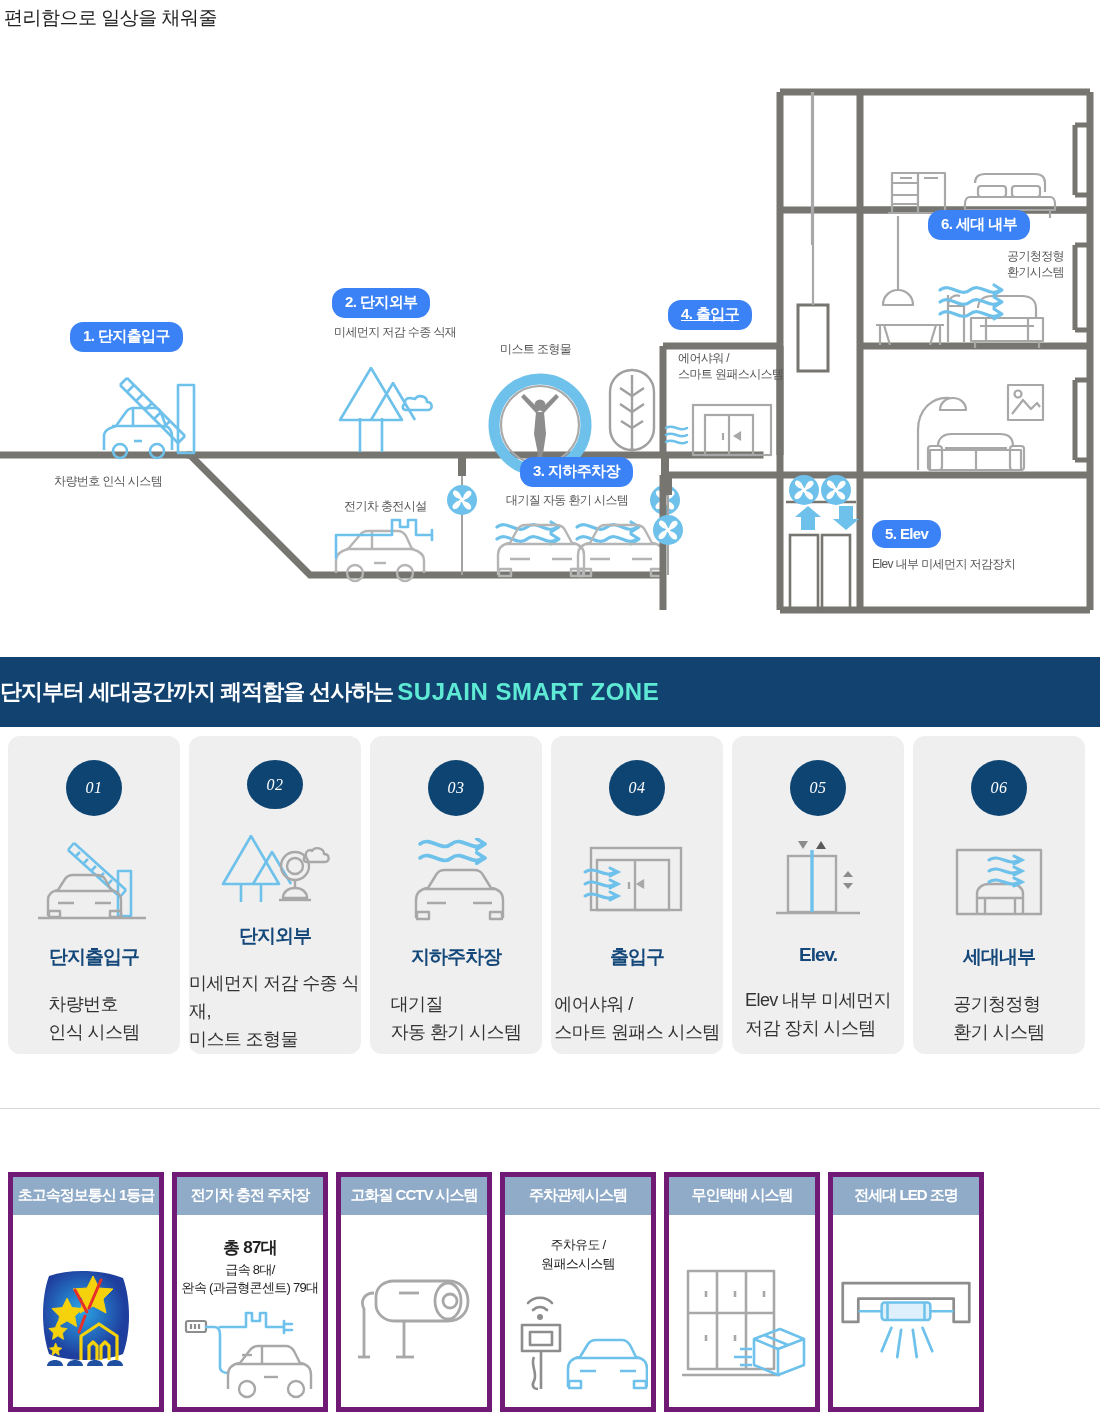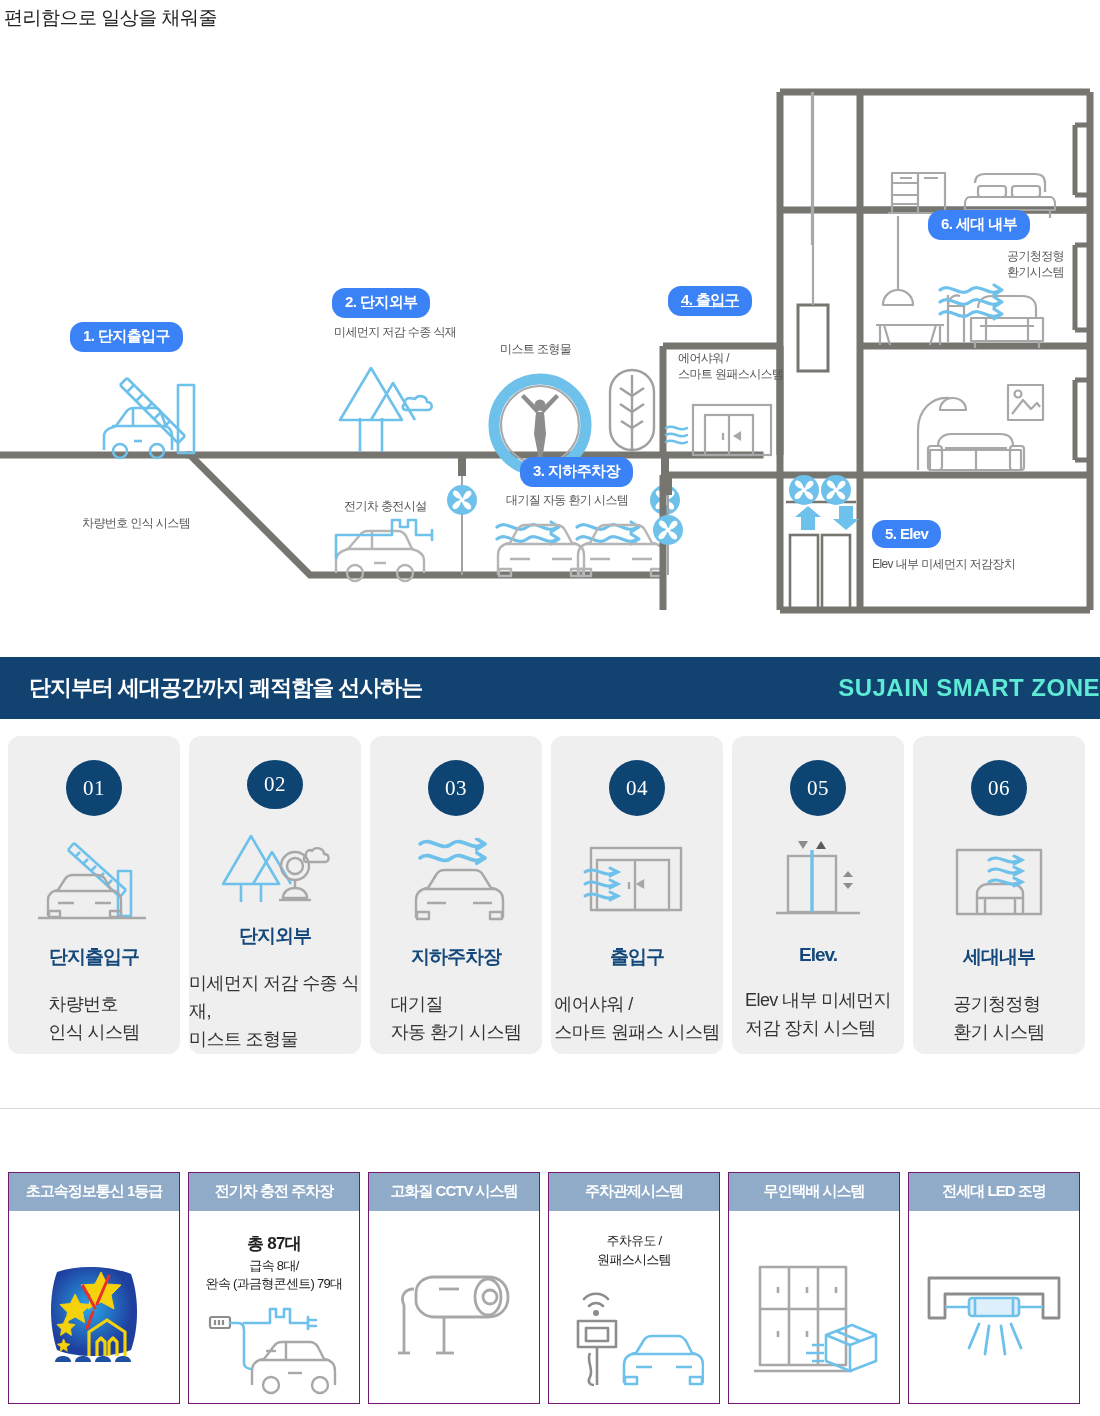--- a/index.html
+++ b/index.html
@@ -33,50 +33,50 @@
     border-radius:13px; font-size:15px; font-weight:bold;
     padding:5px 13px 6px; letter-spacing:-0.6px; white-space:nowrap;
   }
   .cap {
     position:absolute; font-size:12px; color:#555; letter-spacing:-0.6px;
     line-height:1.35; white-space:nowrap;
   }
 
   
   .banner {
-    position:absolute; left:0; top:657px; width:1100px; height:62px;
-    background:#114270; display:flex; align-items:center; justify-content:space-between;padding-left:29px;
+    position:absolute; left:0; top:657px; width:1100px; height:70px;
+    background:#114270; display:flex; align-items:center; justify-content:flex-start;
   }
   .banner .b-ko { color:#ffffff; font-size:22px; font-weight:bold; letter-spacing:-1px; }
   .banner .b-en { color:#5eead4; font-size:24px; font-weight:bold; letter-spacing:0.5px; margin-left:4px; }
 
   
   .cards {
     position:absolute; left:8px; top:736px; width:1084px;
     display:flex; gap:9px;
   }
   .card {
     width:172px; height:318px; background:#efefef; border-radius:12px;
     display:flex; flex-direction:column; align-items:center; padding-top:24px;
   }
   .badge {
     width:56px; height:56px; border-radius:50%; background:#0d4472;
-    color:#fff; font-size:21px; display:flex; align-items:center; justify-content:center;
-    font-family:"Liberation Serif", serif; letter-spacing:0.5px;
+    color:#fff; font-size:16px; display:flex; align-items:center; justify-content:center;
+    font-family:"Liberation Serif", serif; letter-spacing:0.5px;font-style:italic;
   }
   .card-icon { height:110px; width:130px; margin-top:12px; display:flex; align-items:center; justify-content:center; }
   .card-title { color:#15487a; font-size:19px; font-weight:bold; letter-spacing:-1px; margin-top:6px; }
   .card-desc { font-size:18px; color:#333; text-align:left; line-height:1.55; margin-top:21px; letter-spacing:-0.6px; }
 
   
   .divider { position:absolute; left:0; top:1108px; width:1100px; height:1px; background:#d8d8d8; }
 
   
   .panels { position:absolute; left:8px; top:1172px; width:1084px; display:flex; gap:8px; }
-  .panel { width:172px; border:1px solid #701a75; background:#fff; }
+  .panel { width:156px; border:5px solid #701a75; background:#fff; }
   .panel-head {
     background:#8fabc8; color:#ffffff; font-size:15px; font-weight:bold;
     letter-spacing:-1px; text-align:center; padding:9px 0 10px; white-space:nowrap;
   }
   .panel-body { height:192px; display:flex; flex-direction:column; align-items:center; padding-top:21px; }
   .panel-note { font-size:13px; color:#222; text-align:center; line-height:1.45; letter-spacing:-0.7px; }
   .panel-note .big { font-size:17px; font-weight:bold; }
   .panel-art { flex:1; display:flex; align-items:center; justify-content:center; width:100%; }
 </style>
 </head>
@@ -305,25 +305,25 @@
     <g stroke="#77756f" stroke-width="3" fill="none">
       <path d="M668,460 L668,545" stroke="#a3a3a3" stroke-width="2"></path>
       <rect x="664" y="447" width="8" height="18" fill="#77756f" stroke="none"></rect>
     </g>
     <use href="#fanIcon" x="668" y="500"></use>
   </svg>
 
   <div class="tag" style="left:70px; top:292px;">1. 단지출입구</div>
   <div class="tag" style="left:332px; top:258px;">2. 단지외부</div>
   <div class="tag" style="left:520px; top:427px;">3. 지하주차장</div>
-  <div class="tag" style="left:668px; top:256px;text-decoration:underline;">4. 출입구</div>
+  <div class="tag" style="left:668px; top:270px;text-decoration:underline;">4. 출입구</div>
   <div class="tag" style="left:872px; top:490px;">5. Elev</div>
   <div class="tag" style="left:928px; top:180px;">6. 세대 내부</div>
 
-  <div class="cap" style="left:82px; top:443px;margin-top:42px;">차량번호 인식 시스템</div>
+  <div class="cap" style="left:54px; top:443px;">차량번호 인식 시스템</div>
   <div class="cap" style="left:334px; top:294px;">미세먼지 저감 수종 식재</div>
   <div class="cap" style="left:500px; top:311px;">미스트 조형물</div>
   <div class="cap" style="left:344px; top:468px;">전기차 충전시설</div>
   <div class="cap" style="left:506px; top:462px;">대기질 자동 환기 시스템</div>
   <div class="cap" style="left:678px; top:320px;">
     <span>에어샤워 /</span><br>
     <span>스마트 원패스시스템</span>
   </div>
   <div class="cap" style="left:872px; top:526px;">Elev 내부 미세먼지 저감장치</div>
   <div class="cap" style="left:1007px; top:218px;">

